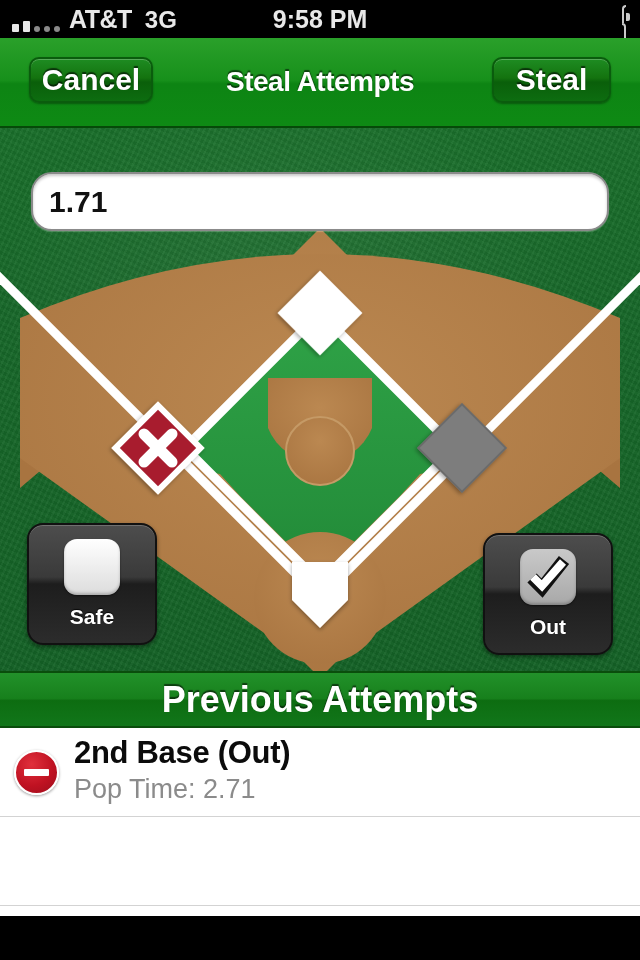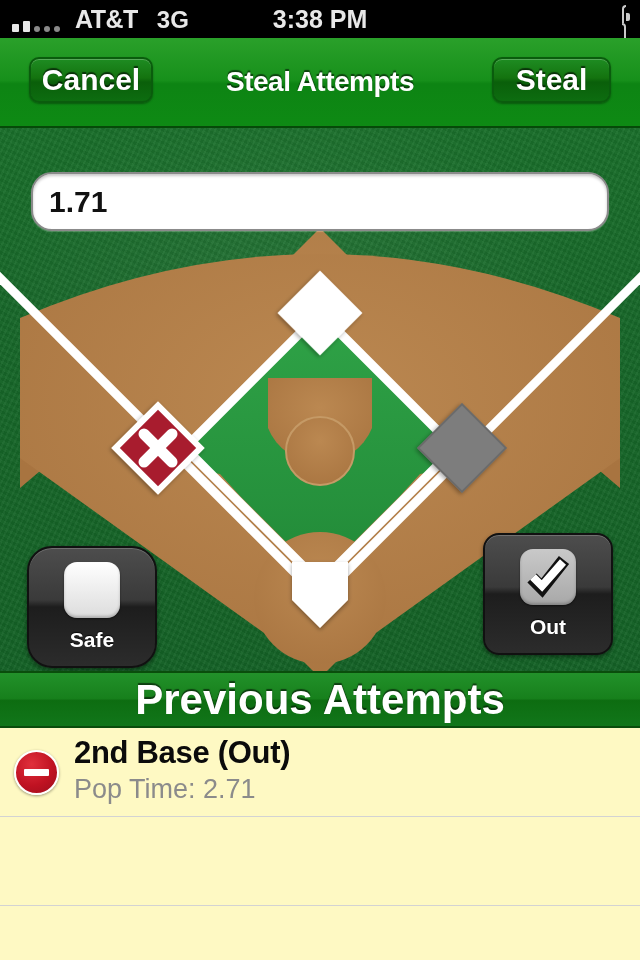--- a/index.html
+++ b/index.html
@@ -10,21 +10,21 @@
     -webkit-font-smoothing:antialiased;
   }
   #app { position:relative; width:640px; height:960px; }
 
   
   .statusbar{
     position:absolute; left:0; top:0; width:640px; height:38px;
     background:#000; color:#e8e8e8;
     display:flex; align-items:center;
   }
-  .sb-left{ display:flex; align-items:flex-end; gap:15px; padding-left:12px; }
+  .sb-left{ display:flex; align-items:flex-end; gap:9px; padding-left:12px; }
   .sig{ display:flex; align-items:flex-end; gap:4px; height:18px; }
   .sig i{ display:block; width:7px; border-radius:1px; background:#8a8a8a; }
   .sig i.on{ background:#e8e8e8; }
   .sig i:nth-child(1){ height:8px; }
   .sig i:nth-child(2){ height:11px; }
   .sig i:nth-child(3){ height:6px; border-radius:50%; width:6px; }
   .sig i:nth-child(4){ height:6px; border-radius:50%; width:6px; }
   .sig i:nth-child(5){ height:6px; border-radius:50%; width:6px; }
   .carrier{ font-size:25px; font-weight:bold; letter-spacing:-.5px; line-height:1; }
   .netw{ font-size:24px; font-weight:bold; line-height:1; margin-left:4px; }
@@ -101,21 +101,21 @@
   
   .tgl{
     position:absolute; width:130px; height:122px;
     border-radius:16px;
     border:2px solid #111;
     background:linear-gradient(to bottom,#4d4d4d 0%,#3a3a3a 44%,#1d1d1d 50%,#2c2c2c 100%);
     box-shadow:inset 0 1px 0 rgba(255,255,255,.20), 0 2px 4px rgba(0,0,0,.45);
     display:flex; flex-direction:column; align-items:center; justify-content:center;
     cursor:pointer;
   }
-  .tgl.safe{ left:27px; top:418px;border-radius:25px; }
+  .tgl.safe{ left:27px; top:395px; }
   .tgl.out{ right:27px; top:405px;text-align:right; }
   .tgl-box{
     width:56px; height:56px; border-radius:13px;
     display:flex; align-items:center; justify-content:center;
     box-shadow:inset 0 -2px 3px rgba(0,0,0,.22), 0 1px 2px rgba(0,0,0,.5);
   }
   .tgl.safe .tgl-box{ background:linear-gradient(to bottom,#ffffff,#dcdcdc); }
   .tgl.out  .tgl-box{ background:linear-gradient(to bottom,#c9c9c9,#a8a8a8); }
   .tgl-label{
     margin-top:10px; color:#fff; font-size:21px; font-weight:bold;
@@ -123,28 +123,28 @@
   }
 
   
   .pa-header{
     position:absolute; left:0; top:671px; width:640px; height:57px;
     background:linear-gradient(to bottom,#22912a 0%,#17801c 48%,#0d6d11 52%,#11761a 100%);
     border-top:2px solid #0a4d0c; border-bottom:2px solid #0a4d0c;
     display:flex; align-items:center; justify-content:center;
   }
   .pa-header span{
-    color:#fff; font-size:42px; font-weight:bold;
+    color:#fff; font-size:36px; font-weight:bold;
     text-shadow:0 -2px 1px rgba(0,0,0,.55);
   }
 
   
   .list{
-    position:absolute; left:0; top:728px; width:640px; height:232px;
-    background:#fef9c3;
+    position:absolute; left:0; top:728px; width:640px; height:188px;
+    background:#ffffff;
   }
   .row{
     position:relative; height:89px;
     border-bottom:1px solid #d3d3d3;
     display:flex; align-items:center; padding-left:14px;
   }
   .row.empty{ border-bottom:1px solid #d3d3d3; }
   .del-icon{
     flex:0 0 auto; width:45px; height:45px; border-radius:50%;
     background:radial-gradient(circle at 38% 30%, #e0303c 0%, #c01222 55%, #9c0d1c 100%);
@@ -168,21 +168,21 @@
       <span class="sig">
         <i class="on"></i>
           <i class="on"></i>
           <i></i>
           <i></i>
           <i></i>
       </span>
       <span class="carrier">AT&amp;T</span>
       <span class="netw">3G</span>
     </div>
-    <div class="sb-time">3:38 PM</div>
+    <div class="sb-time">9:58 PM</div>
     <div class="sb-right">
       <span class="batt"><i style="width: 92%;"></i></span>
     </div>
   </div>
 
   <div class="navbar">
     <div class="navbtn cancel">Cancel</div>
     <div class="nav-title">Steal Attempts</div>
     <div class="navbtn save">Steal</div>
   </div>

